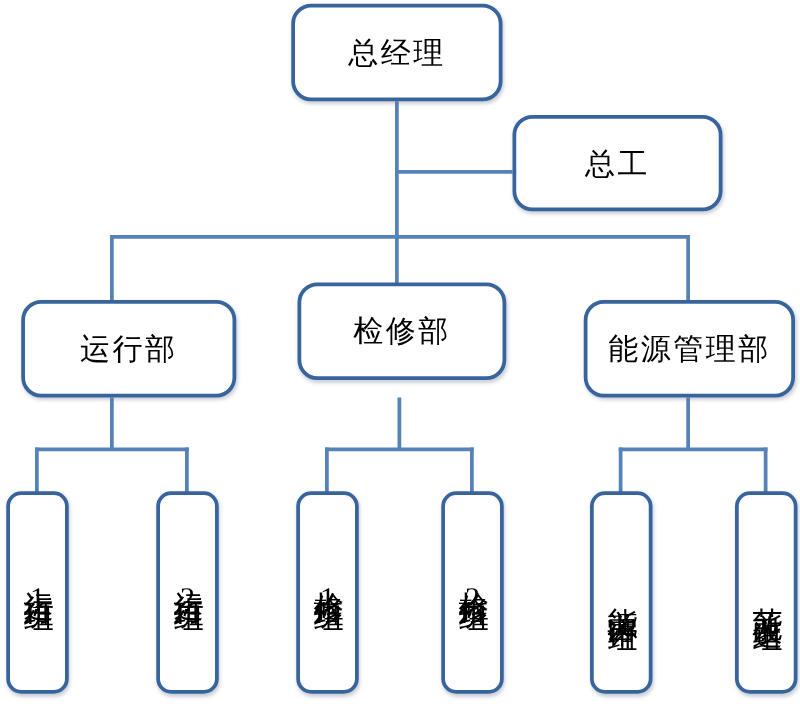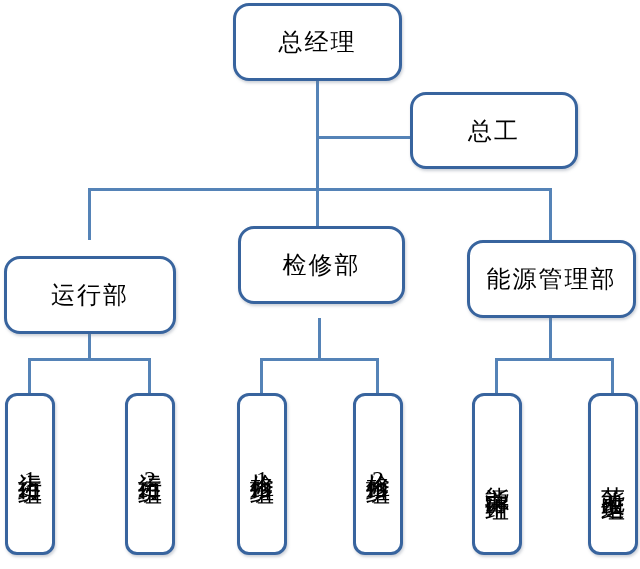--- a/index.html
+++ b/index.html
@@ -78,21 +78,21 @@
   <div class="line" style="left:611px; top:358px; width:3px;   height:37px;"></div>
 
   <div class="node node-h" style="left:410px; top:92px; width:168px; height:77px;">
     <span class="label">总工</span>
   </div>
 
   <div class="node node-h" style="left:233px; top:3px; width:169px; height:78px;">
     <span class="label">总经理</span>
   </div>
 
-  <div class="node node-h" style="left:4px; top:240px; width:172px; height:78px;margin-top:16px;">
+  <div class="node node-h" style="left:17px; top:240px; width:172px; height:78px;">
     <span class="label">运行部</span>
   </div>
   <div class="node node-h" style="left:238px; top:226px; width:167px; height:78px;">
     <span class="label">检修部</span>
   </div>
   <div class="node node-h" style="left:467px; top:240px; width:169px; height:78px;align-items:center;">
     <span class="label">能源管理部</span>
   </div>
 
   <div class="node node-v" style="left:5px; top:393px;">

